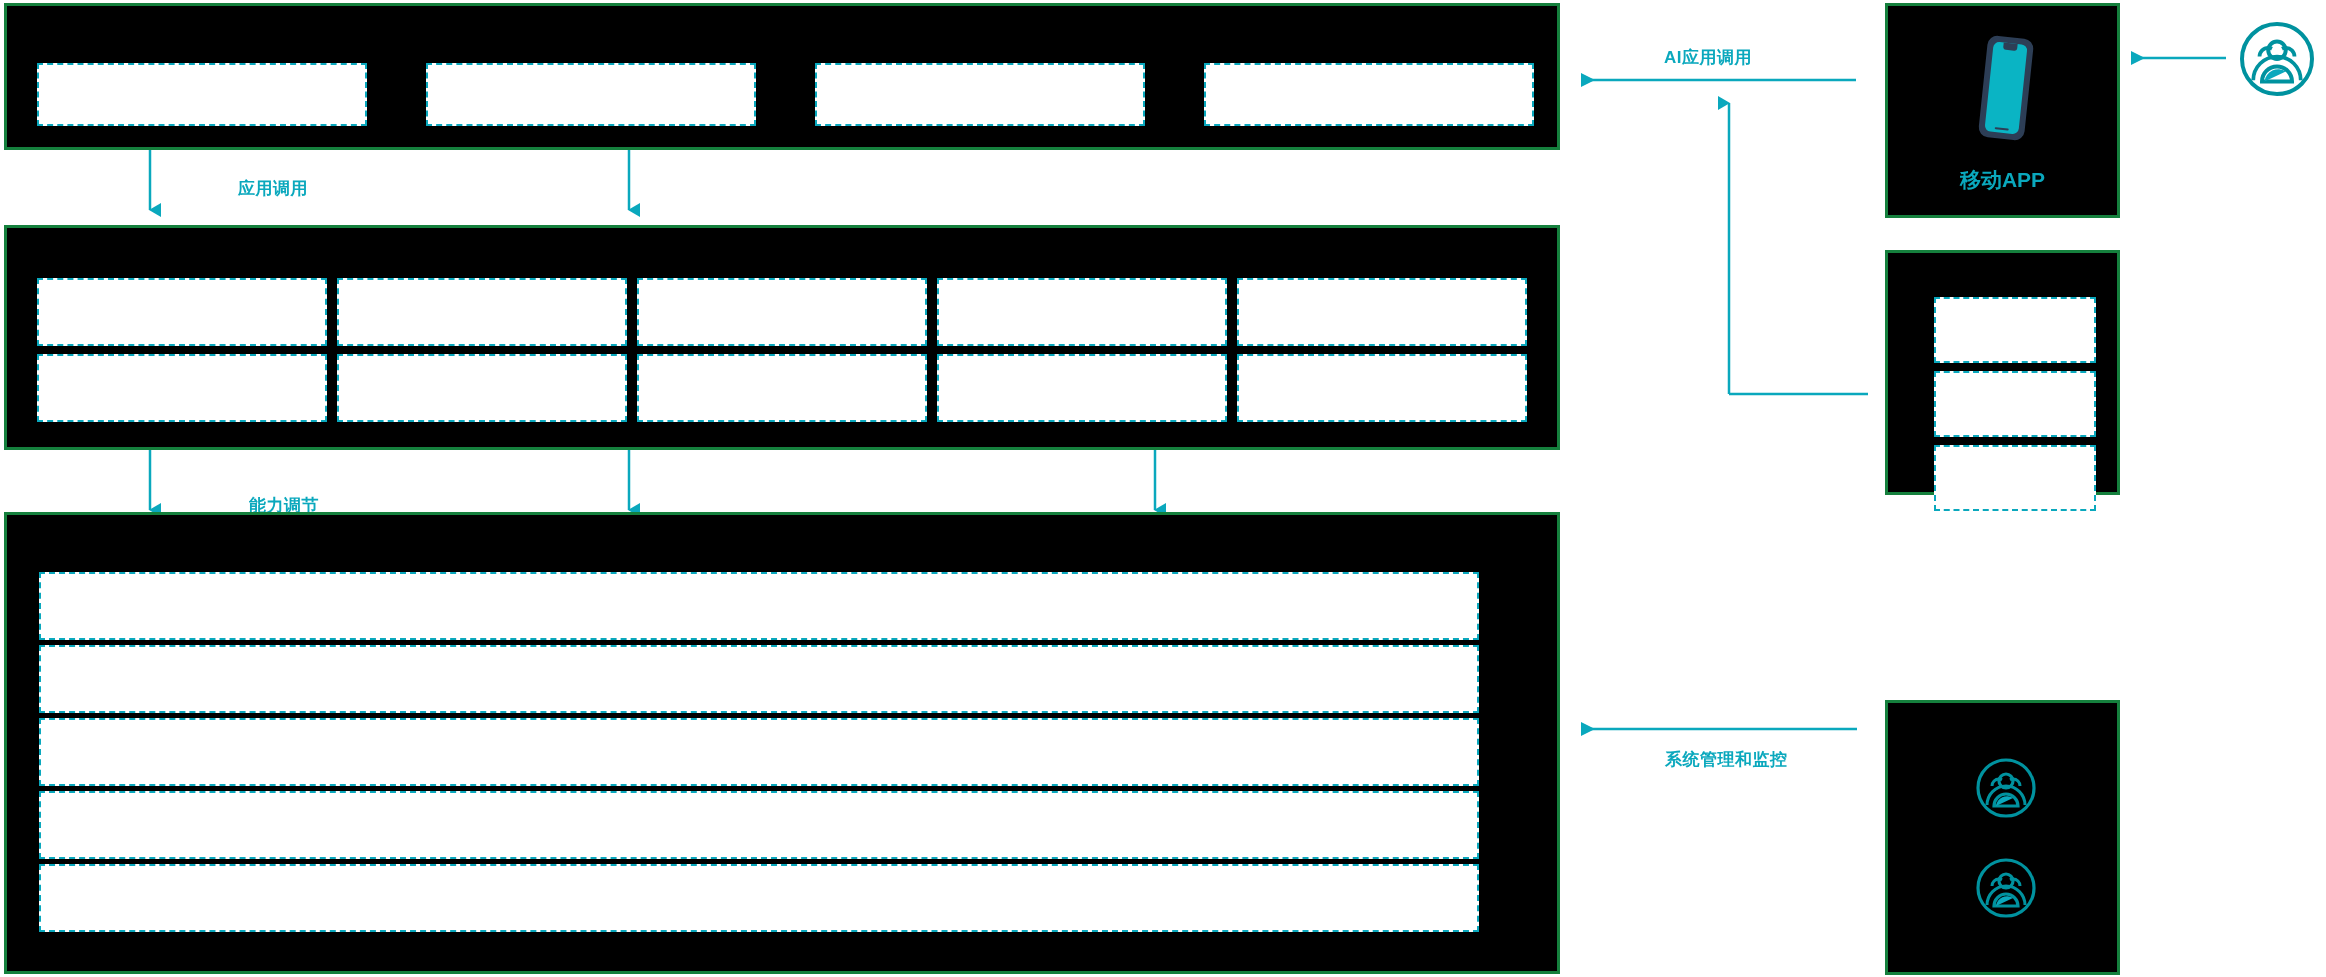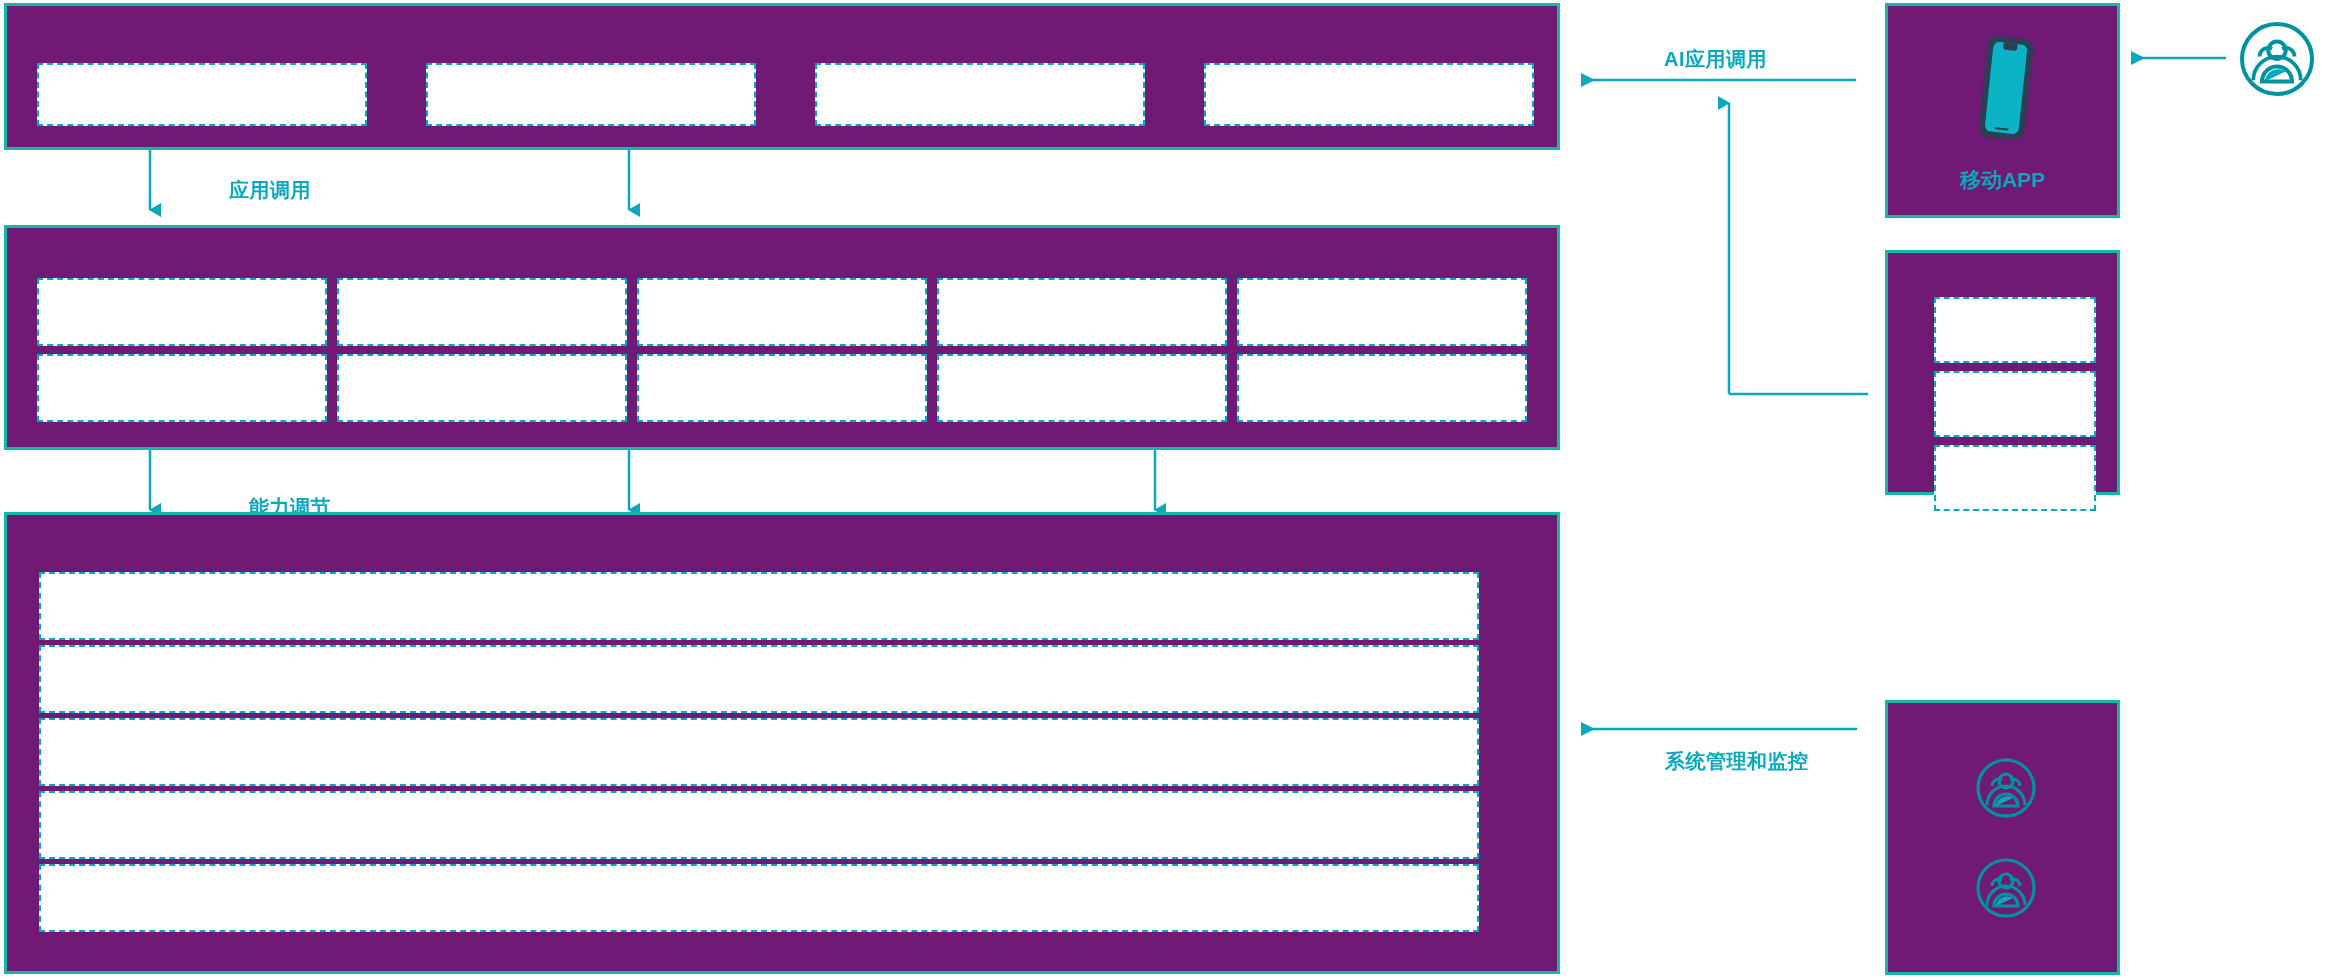--- a/index.html
+++ b/index.html
@@ -4,29 +4,29 @@
 <style>
   html,body{margin:0;padding:0;}
   body{
     width:2326px;height:977px;background:#ffffff;
     font-family:"Liberation Sans","DejaVu Sans",sans-serif;
     position:relative;overflow:hidden;
   }
   #stage{position:absolute;left:0;top:0;width:2326px;height:977px;}
   .panel{
     position:absolute;box-sizing:border-box;
-    border:3px solid #14b8a6;background:#701a75;
+    border:3px solid #15803d;background:#000000;
   }
   .dbox{
     position:absolute;box-sizing:border-box;
     border:2px dashed #0aa8bd;background:#ffffff;
   }
   .label{
     position:absolute;color:#0aa8bd;font-weight:bold;
-    font-size:20px;letter-spacing:.5px;white-space:nowrap;
+    font-size:17px;letter-spacing:.5px;white-space:nowrap;
     font-family:"Liberation Sans","DejaVu Sans",sans-serif;
   }
   .svgline{position:absolute;left:0;top:0;width:2326px;height:977px;overflow:visible;pointer-events:none;}
   .iconbox{position:absolute;display:flex;align-items:center;justify-content:center;}
   .phone-caption{
     position:absolute;width:100%;text-align:center;
     color:#0aa8bd;font-weight:bold;font-size:21px;
     font-family:"Liberation Sans","DejaVu Sans",sans-serif;
   }
 </style>
@@ -83,21 +83,21 @@
     </g>
   </svg>
 
   <div class="panel" style="left:4px;top:3px;width:1556px;height:147px;">
     <div class="dbox" style="left:30px;top:57px;width:330px;height:63px;"></div>
     <div class="dbox" style="left:419px;top:57px;width:330px;height:63px;"></div>
     <div class="dbox" style="left:808px;top:57px;width:330px;height:63px;"></div>
     <div class="dbox" style="left:1197px;top:57px;width:330px;height:63px;"></div>
   </div>
 
-  <div class="label" style="left:229px;top:177px;">应用调用</div>
+  <div class="label" style="left:238px;top:177px;">应用调用</div>
 
   <div class="panel" style="left:4px;top:225px;width:1556px;height:225px;">
 
     <div class="dbox" style="left:30px;top:50px;width:290px;height:68px;"></div>
     <div class="dbox" style="left:330px;top:50px;width:290px;height:68px;"></div>
     <div class="dbox" style="left:630px;top:50px;width:290px;height:68px;"></div>
     <div class="dbox" style="left:930px;top:50px;width:290px;height:68px;"></div>
     <div class="dbox" style="left:1230px;top:50px;width:290px;height:68px;"></div>
 
     <div class="dbox" style="left:30px;top:126px;width:290px;height:68px;"></div>

